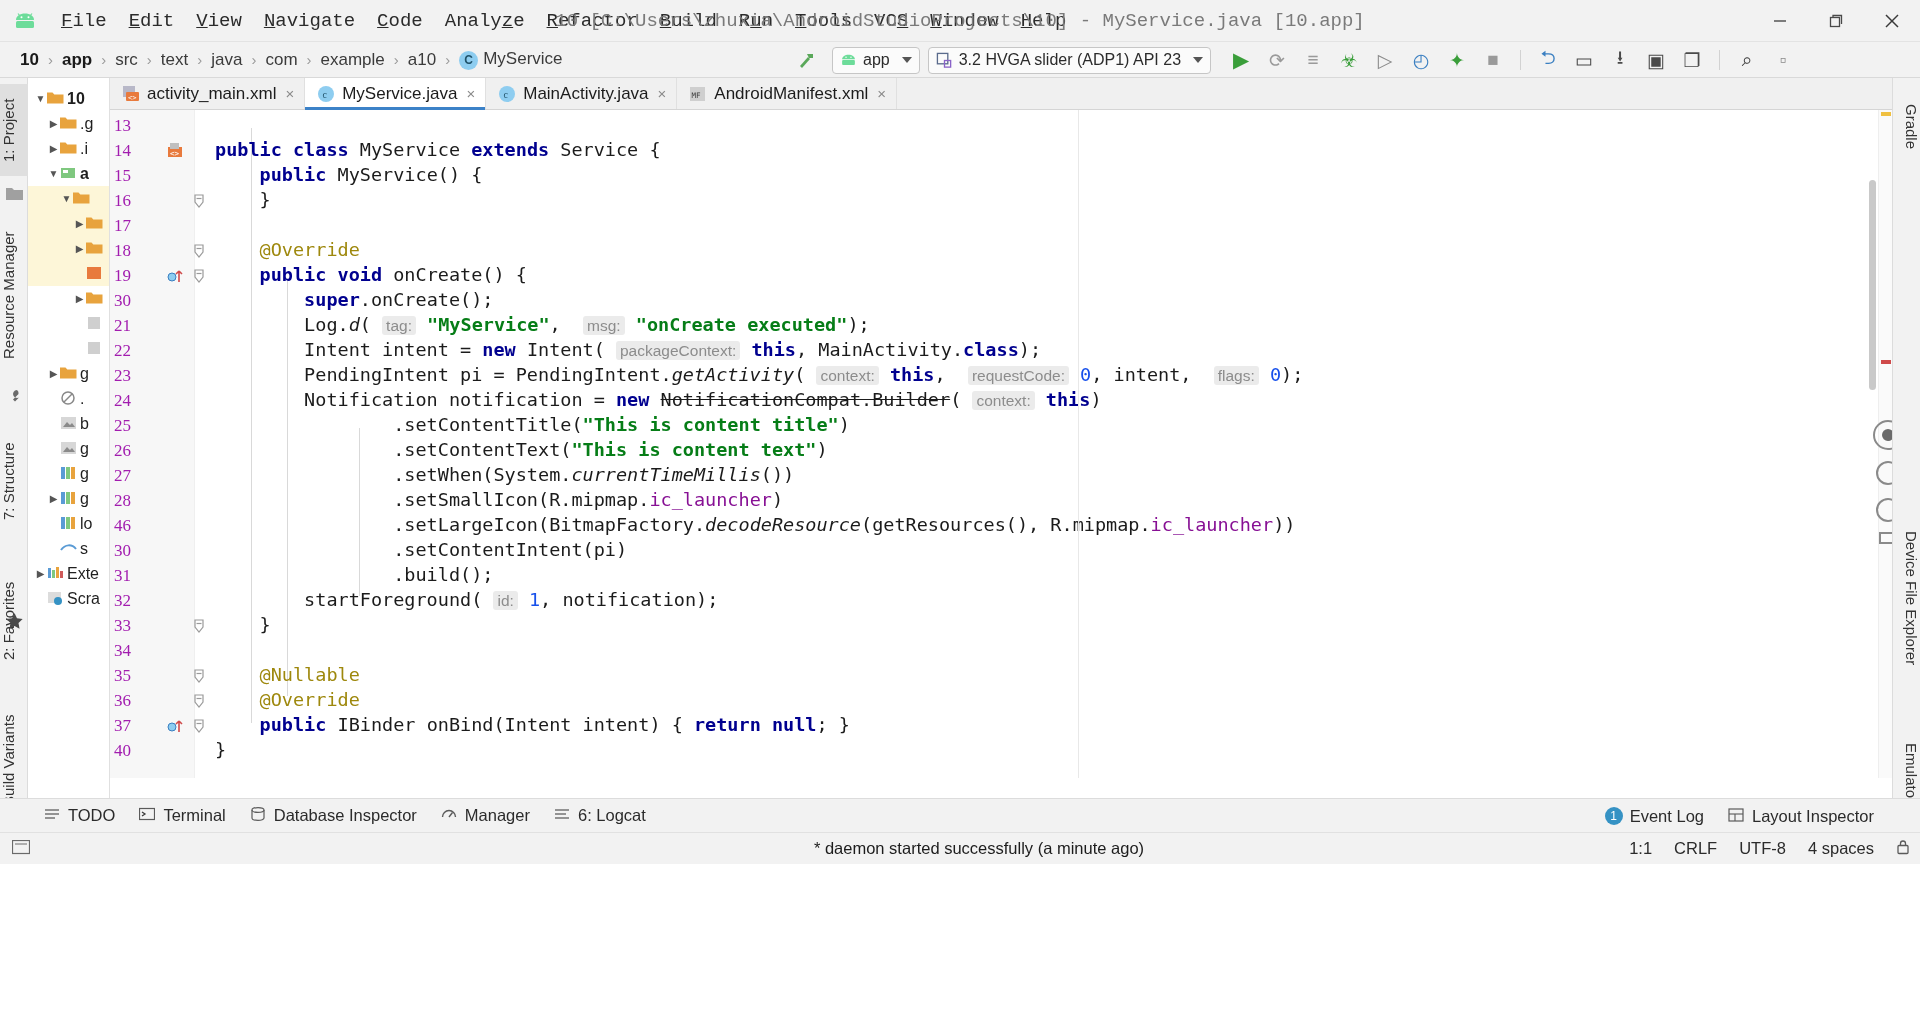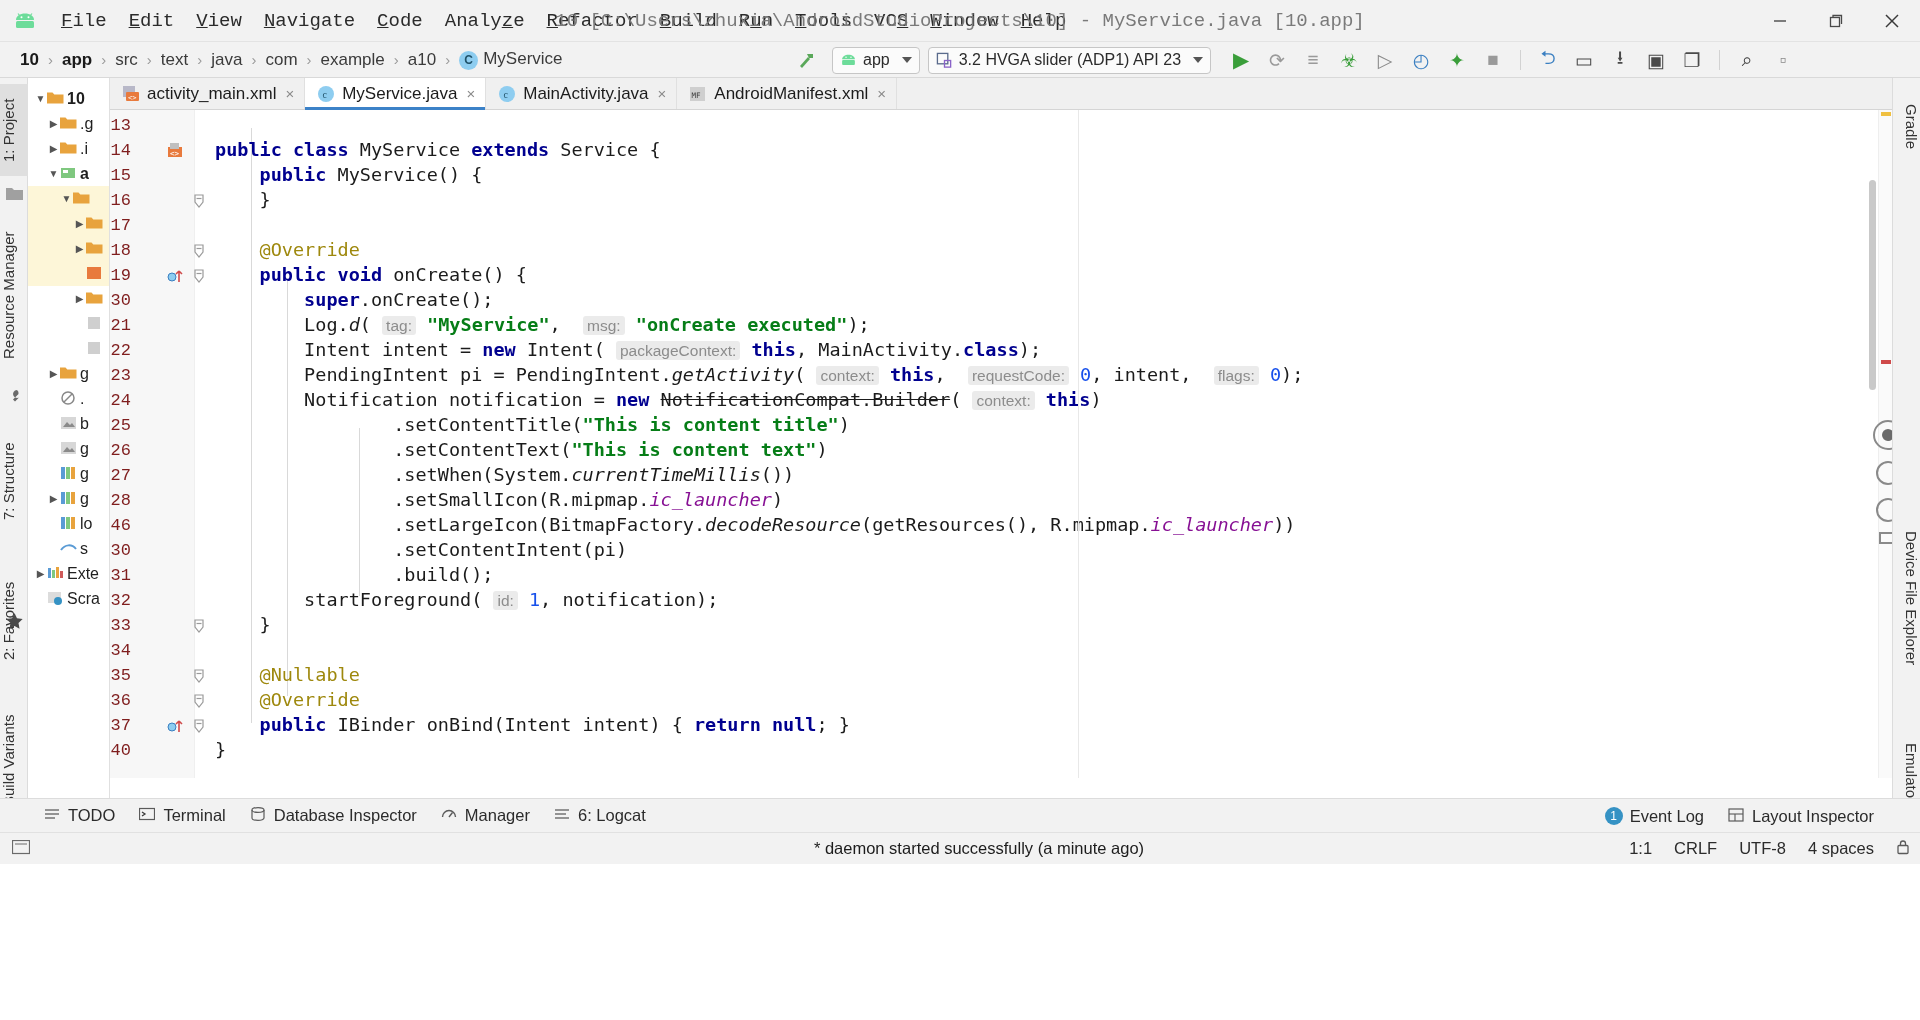--- a/index.html
+++ b/index.html
@@ -129,36 +129,36 @@
   .editor {
     position: absolute; left: 110px; top: 110px; width: 1782px; height: 668px;
     background: #fff; overflow: hidden;
   }
   .gutter {
     position: absolute; left: 0; top: 0; width: 85px; height: 668px; background: #f7f7f7;
     border-right: 1px solid #efefef;
   }
   .lnum {
     position: absolute; right: 63px; width: 40px; text-align: right;
-    font-family: Liberation Mono, monospace; font-size: 17px; color: #7f1d1d;
+    font-family: Liberation Serif, serif; font-size: 17px; color: #a21caf;
   }
   .gmark { position: absolute; left: 56px; width: 22px; height: 22px; }
   .fold  { position: absolute; left: 82px; width: 14px; height: 22px; }
   .codearea {
     position: absolute; left: 105px; top: 0; right: 0; height: 668px;
     font-family: "DejaVu Sans Mono", monospace; font-size: 18.5px; color: #1b1b1b;
     white-space: pre;
   }
   .cl { position: absolute; left: 0; height: 25px; line-height: 25px; white-space: pre; }
   .kw { color: #00008f; font-weight: bold; }
   .str { color: #067d17; font-weight: bold; }
   .num { color: #1750eb; }
   .ann { color: #9e880d; }
   .it  { font-style: italic; }
-  .sobj { color: #871094; font-style: italic; }
+  .sobj { color: #871094; }
   .deprec { text-decoration: line-through; }
   .hint {
     background: #ebebeb; color: #8c8c8c; border-radius: 3px;
     padding: 1px 4px; font-family: "Liberation Sans", sans-serif; font-size: 15.5px;
     font-style: normal; font-weight: normal;
   }
   .indent-guide { position: absolute; width: 1px; background: #d9d9d9; }
   .editor-right-rule { position: absolute; top: 0; width: 1px; height: 668px; background: #e8e8e8; }
   .markerbar {
     position: absolute; right: 28px; top: 110px; width: 14px; height: 668px; background: #fafafa;

